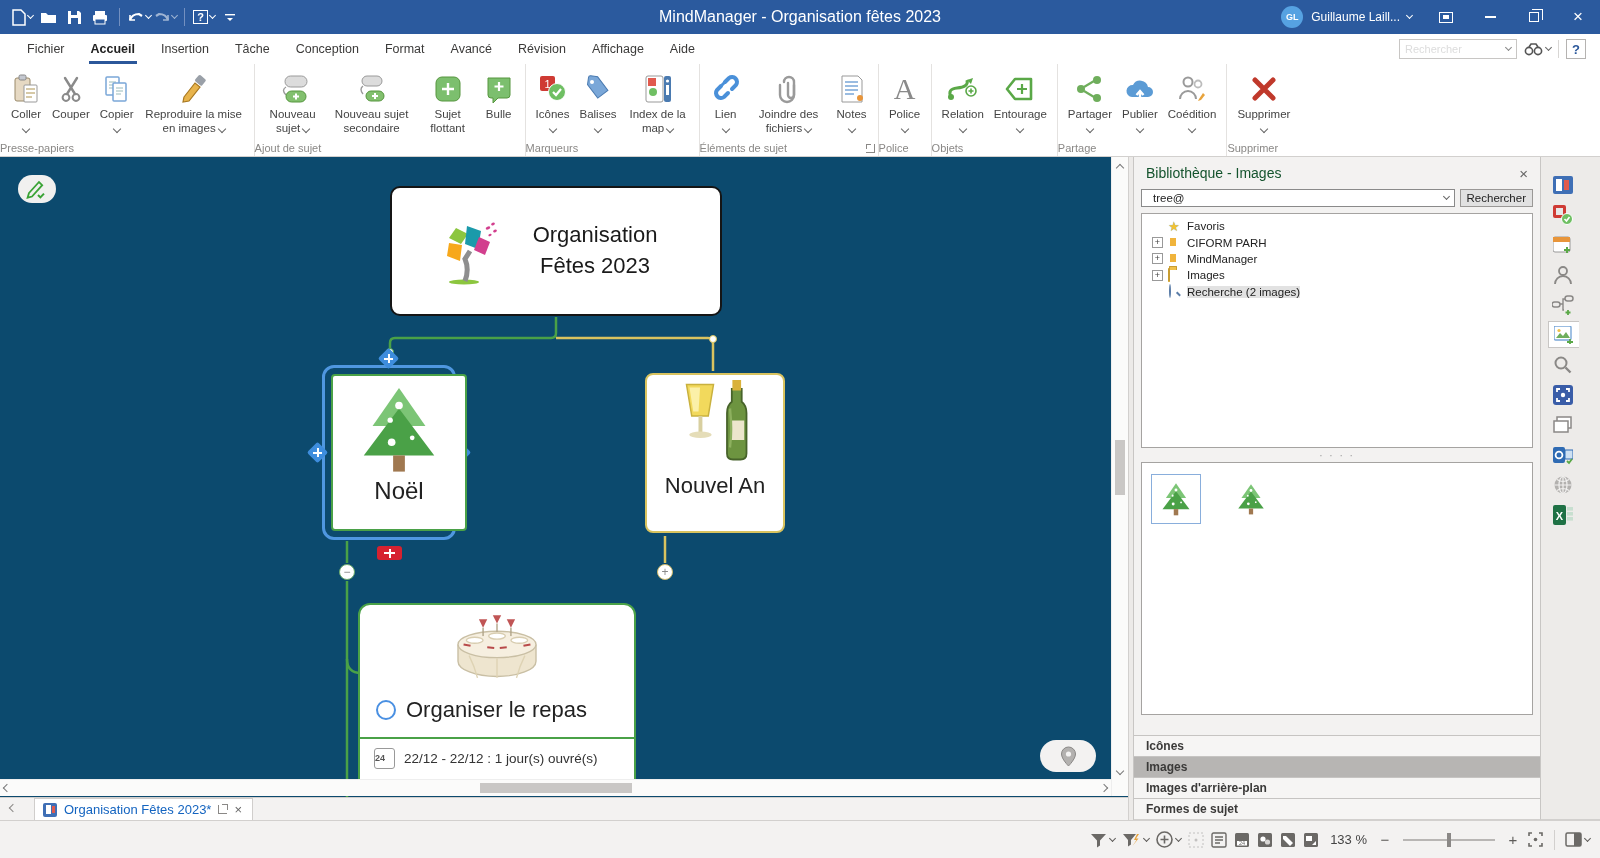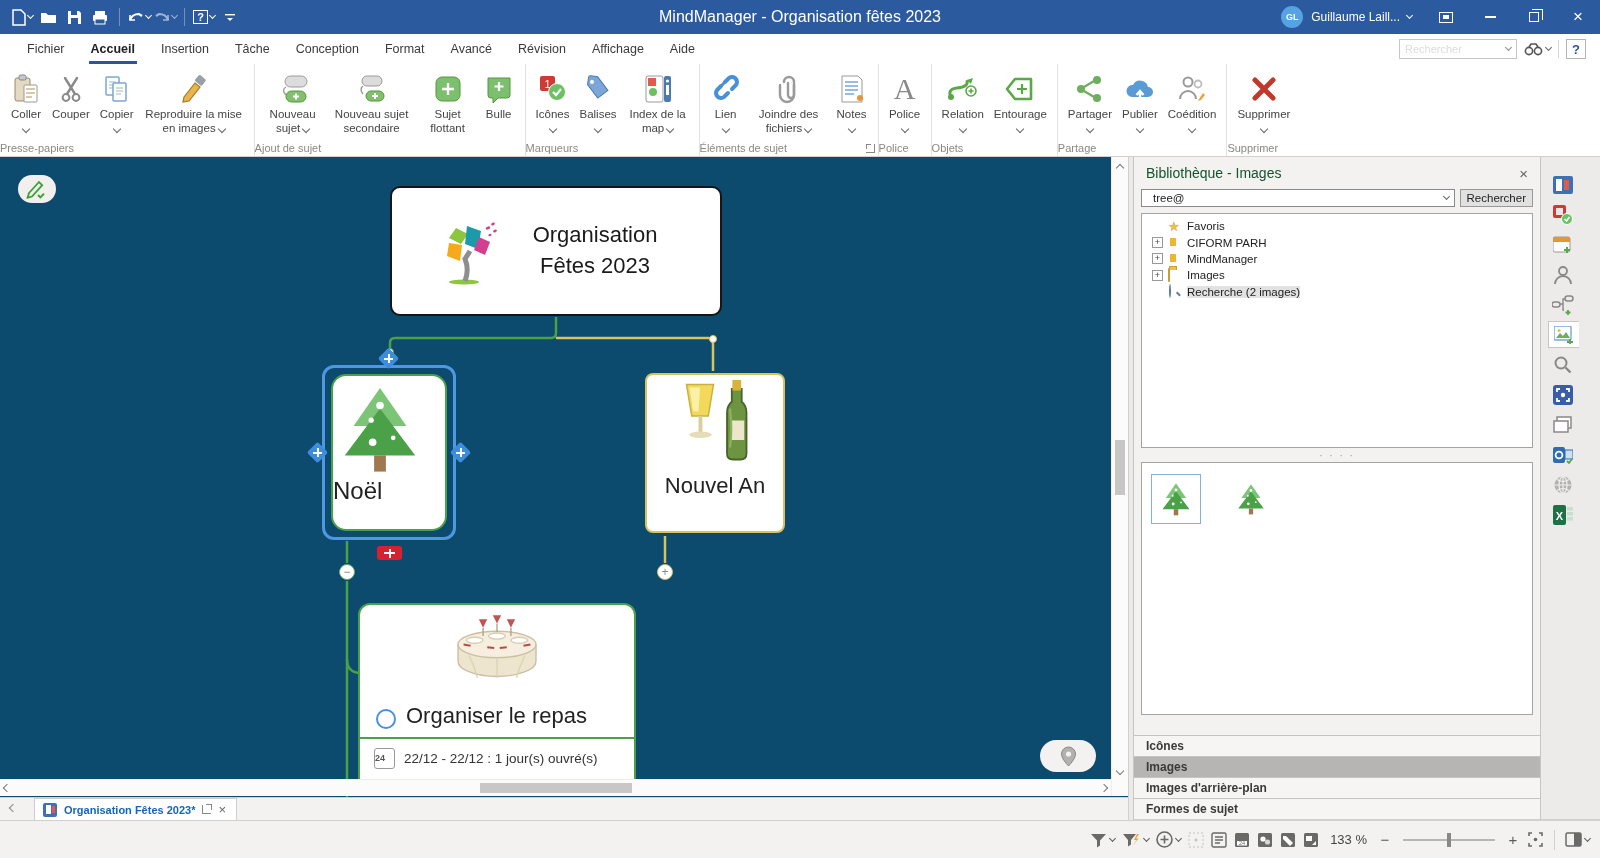--- a/index.html
+++ b/index.html
@@ -52,27 +52,27 @@
 .launcher::before{content:"";position:absolute;right:0;bottom:0;width:4px;height:4px;border-right:1.2px solid #8a8886;border-bottom:1.2px solid #8a8886}
 
 
 .canvas{position:absolute;left:0;top:157px;width:1128px;height:640px;background:#0c4a6e;overflow:hidden}
 .connectors{position:absolute;left:0;top:0}
 .edit-pill{position:absolute;left:18px;top:18px;width:38px;height:28px;border-radius:14px;background:#f1f0ef;display:flex;align-items:center;justify-content:center}
 .pin-pill{position:absolute;left:1040px;top:583px;width:56px;height:32px;border-radius:16px;background:#f3f2f1;display:flex;align-items:center;justify-content:center}
 .root-topic{position:absolute;left:390px;top:29px;width:332px;height:130px;background:#fff;border:2.5px solid #151515;border-radius:10px;display:flex;align-items:center;justify-content:center;gap:18px}
 .root-label{font-size:22px;color:#1a1a1a;text-align:center;width:158px;line-height:1.4}
 .sel-frame{position:absolute;left:322px;top:208px;width:134px;height:175px;border:3px solid #4f97e0;border-radius:12px}
-.topic-noel{position:absolute;left:331px;top:217px;width:116px;height:157px;background:#fff;border:2.5px solid #4aa147;border-radius:15px;display:flex;flex-direction:column;align-items:flex-start}
+.topic-noel{position:absolute;left:331px;top:217px;width:136px;height:157px;background:#fff;border:2.5px solid #4aa147;border-radius:4px;display:flex;flex-direction:column;align-items:center}
 .noel-label{font-size:24px;color:#222;margin-top:1px}
 .topic-nouvelan{position:absolute;left:645px;top:216px;width:140px;height:160px;background:#fff;border:2.5px solid #d9c35f;border-radius:8px;display:flex;flex-direction:column;align-items:center}
 .na-label{font-size:22px;color:#222;margin-top:4px}
 .topic-repas{position:absolute;left:358px;top:446px;width:278px;height:190px;background:#fff;border:2.5px solid #4aa147;border-radius:12px;overflow:hidden}
 .repas-img{display:flex;justify-content:center;padding-top:6px}
-.repas-row{display:flex;align-items:flex-end;gap:10px;padding:2px 16px 0;height:40px}
+.repas-row{display:flex;align-items:center;gap:10px;padding:2px 16px 0;height:40px}
 .progress-circle{width:20px;height:20px;border:2.5px solid #4a90e2;border-radius:50%;background:#fff;flex:none}
 .repas-label{font-size:22px;color:#222;white-space:nowrap}
 .repas-divider{border-top:2px solid #4aa147;margin-top:8px}
 .repas-date{display:flex;align-items:center;gap:9px;padding:0 14px;height:38px;font-size:13.5px;color:#333}
 .cal-icon{width:21px;height:21px;border:1px solid #999;border-radius:3px;background:#fff;overflow:hidden;flex:none}
 .cal-top{height:7px;background:#e8953a}
 .cal-num{font-size:9px;font-weight:bold;color:#555;text-align:center;line-height:12px}
 .handle{position:absolute;width:15px;height:15px;background:#3e8ddd;border-radius:2px;transform:rotate(45deg)}
 .cross{position:absolute;inset:0;transform:rotate(-45deg)}
 .cross::before{content:"";position:absolute;left:50%;top:3px;bottom:3px;width:2px;margin-left:-1px;background:#fff}
@@ -136,21 +136,21 @@
 .sicon.active{background:#fff;border:1px solid #c8c6c4;border-right:none;width:31px}
 
 
 .tabbar{position:absolute;left:0;top:797px;width:1128px;height:23px;background:#f3f2f1;border-top:1px solid #d2d0ce;display:flex;align-items:center}
 .tab-nav{width:26px;display:flex;justify-content:center;color:#8a8886}
 .tab-nav .chev{transform:rotate(135deg)}
 .doctab{height:23px;background:#fff;border:1px solid #d0cecc;border-bottom:none;display:flex;align-items:center;gap:7px;padding:0 10px 0 8px;margin-left:8px}
 .docicon{width:14px;height:14px;background:#3f6fb5;border-radius:2px;position:relative}
 .docicon::before{content:"";position:absolute;left:2.5px;top:2.5px;width:5px;height:9px;background:#fff}
 .docicon::after{content:"";position:absolute;right:2.5px;top:3.5px;width:3px;height:7px;background:#e05a4e}
-.doclabel{color:#1464c0;font-weight:bold;font-size:11px}
+.doclabel{color:#1464c0;font-weight:normal;font-size:13px}
 .popout{width:9px;height:9px;border-left:1.2px solid #8a8886;border-bottom:1.2px solid #8a8886;position:relative}
 .popout::before{content:"";position:absolute;right:-1px;top:-1px;width:5px;height:5px;border-right:1.2px solid #8a8886;border-top:1.2px solid #8a8886}
 .doc-close{color:#666;font-size:13px;line-height:1}
 
 
 .statusbar{position:absolute;left:0;top:820px;width:1600px;height:38px;background:#f3f2f1;border-top:1px solid #d2d0ce;display:flex;align-items:center;justify-content:flex-end;gap:7px;padding-right:10px}
 .sbtn{display:flex;align-items:center;gap:3px;color:#5d5b58}
 .sbtn.disabled{opacity:.35}
 .sbtn .chev{color:#5d5b58}
 .zoomtxt{font-size:13px;color:#444;margin:0 4px}

